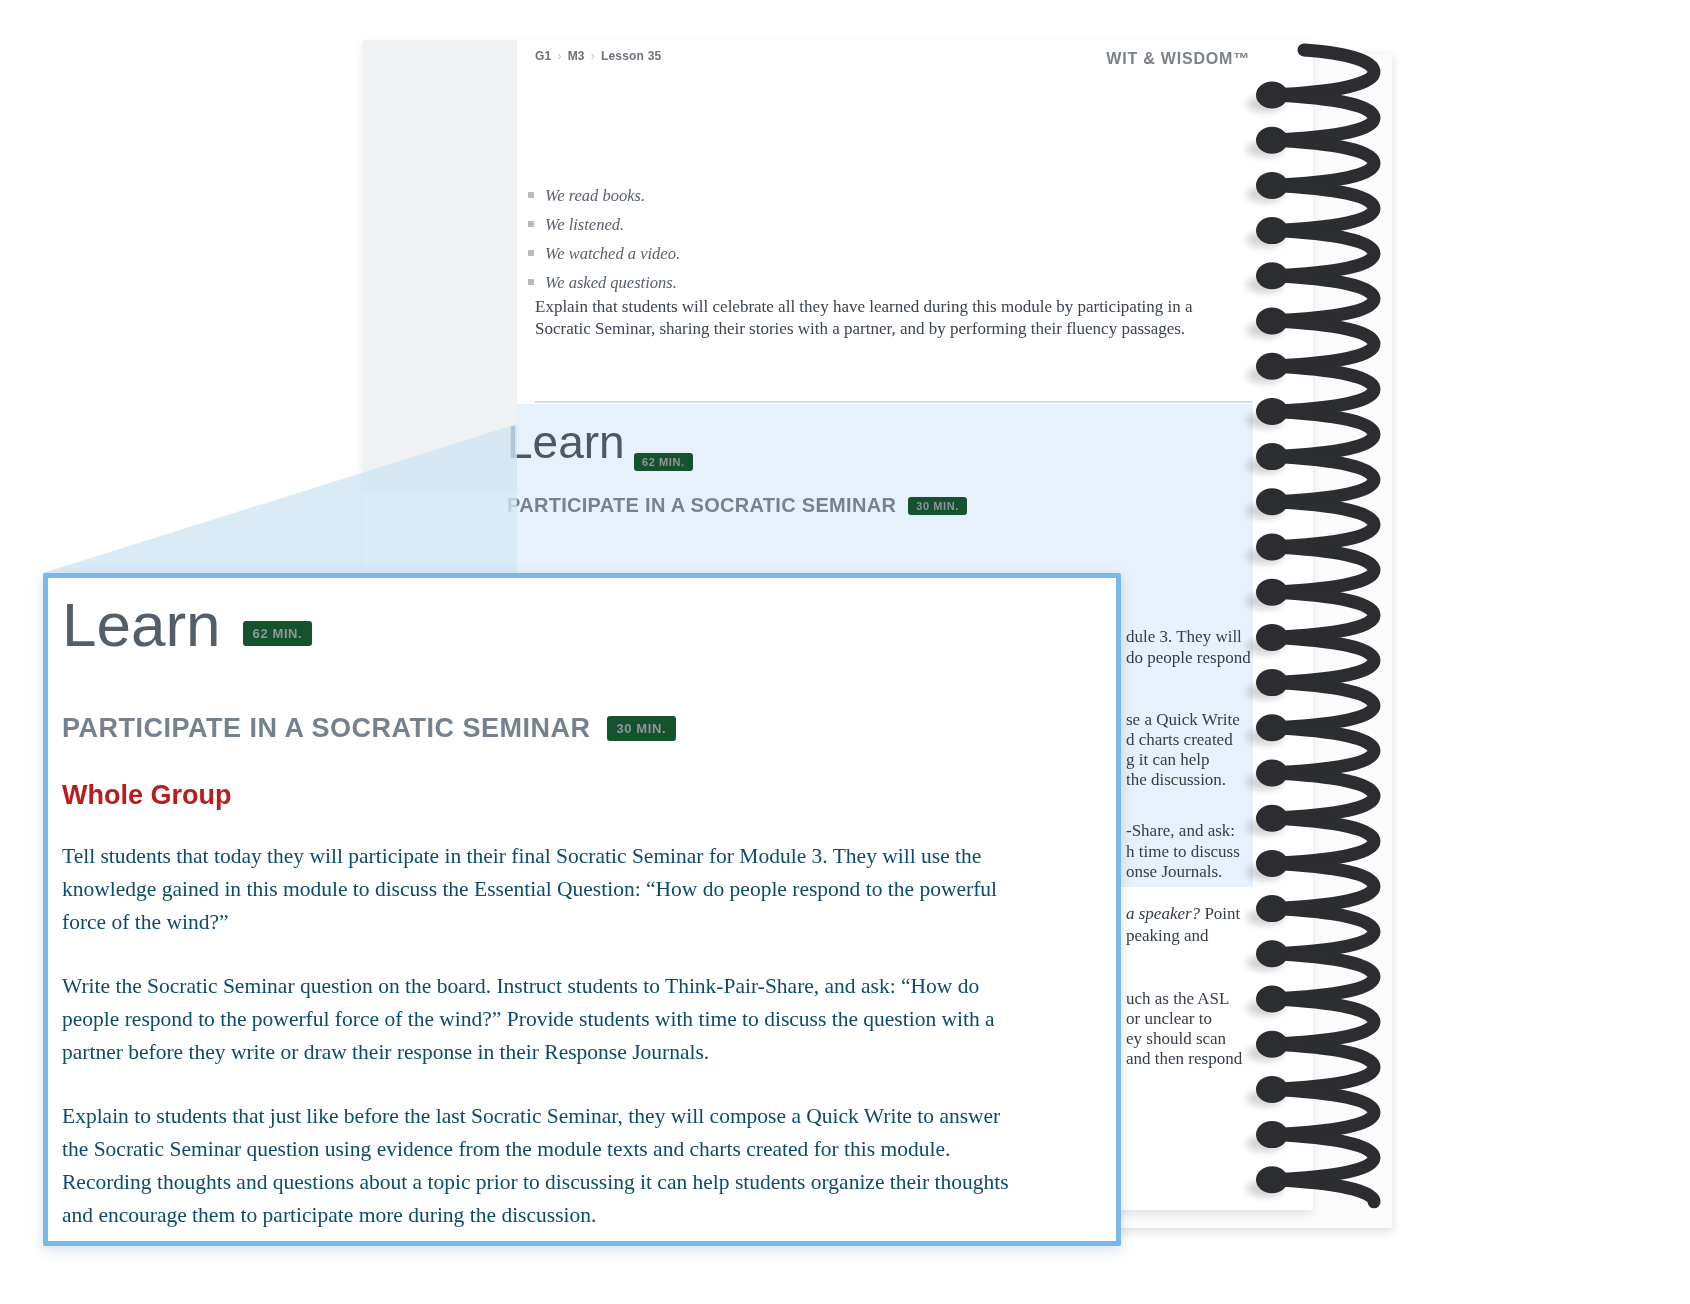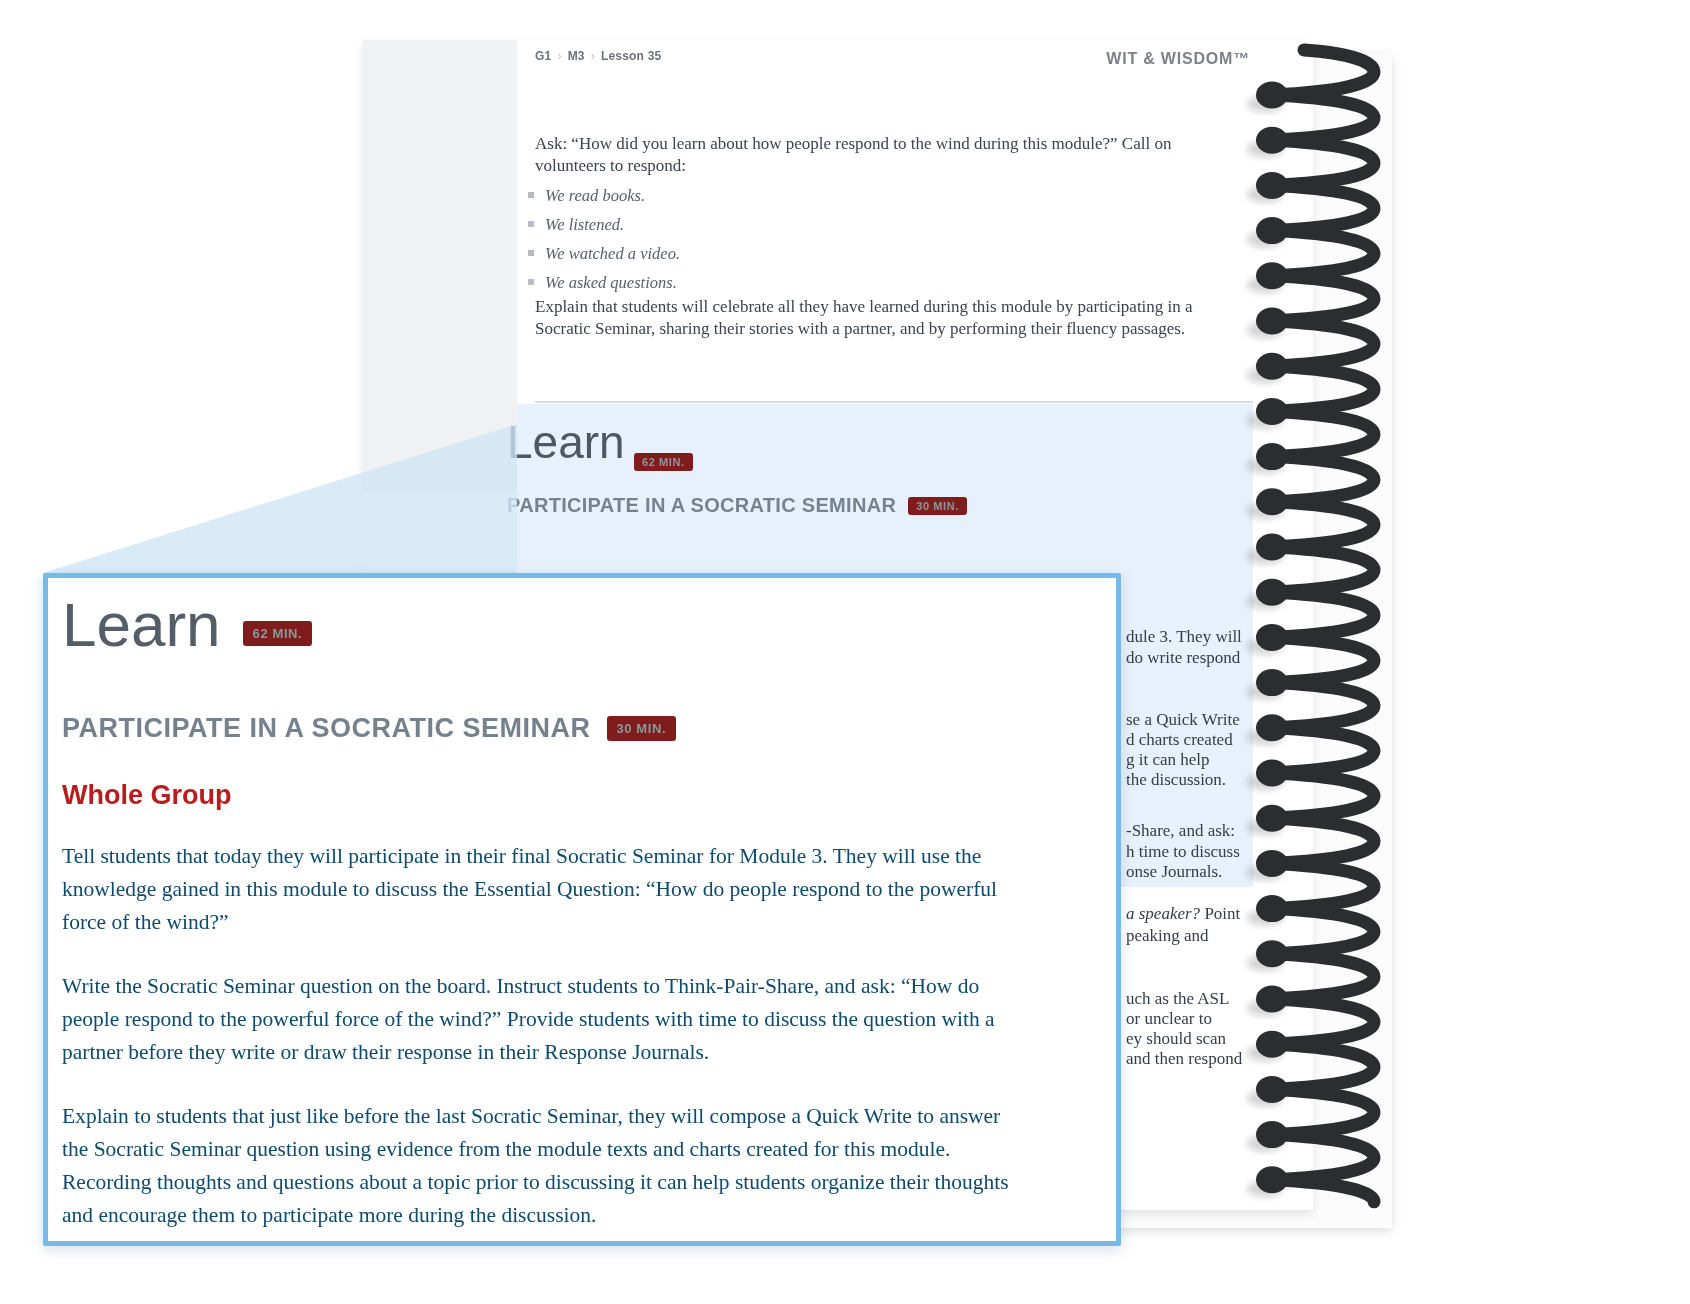--- a/index.html
+++ b/index.html
@@ -28,21 +28,21 @@
   .bullet-row{margin-bottom:9px;white-space:nowrap;}
   .bullet-sq{display:inline-block;width:6px;height:6px;background:#b6bcc3;margin-right:11px;
              vertical-align:3px;}
   .bullet-txt{font-family:"Liberation Serif",serif;font-style:italic;font-size:16.5px;color:#59616b;}
 
   
   .rule{left:535px;top:401px;width:718px;height:2px;background:#dadde0;z-index:4;}
   .learn-panel{left:517px;top:404px;width:736px;height:483px;background:#e7f1fb;z-index:4;}
   .sm-learn-title{left:507px;top:419px;font-size:46px;font-weight:400;color:#4d5863;
                   line-height:1;z-index:4;}
-  .badge{display:inline-block;background:#7f1d1d;border-radius:3px;color:#8f959c;
+  .badge{display:inline-block;background:#14532d;border-radius:3px;color:#8f959c;
          font-weight:700;letter-spacing:.6px;}
   .badge.sm{font-size:11px;padding:3px 8px;}
   .badge.md{font-size:13px;padding:5px 10px;}
   .sm-learn-badge{left:634px;top:452px;z-index:4;}
   .sm-activity{left:507px;top:494px;z-index:4;display:flex;align-items:center;gap:12px;}
   .sm-activity .h{font-size:20px;font-weight:700;letter-spacing:.3px;color:#76828f;}
 
   
   .frag{left:1126px;white-space:nowrap;font-family:"Liberation Serif",serif;font-size:17px;
         color:#343d49;z-index:4;line-height:19px;}
@@ -75,40 +75,39 @@
 
   <div class="abs back-page"></div>
   <div class="abs front-page"></div>
   <div class="abs gutter-strip"></div>
 
   <div class="abs breadcrumb">
     <span>G1</span><span class="sep">›</span><span>M3</span><span class="sep">›</span><span>Lesson 35</span>
   </div>
   <div class="abs brand">WIT &amp; WISDOM™</div>
 
-  <div class="abs para serif" style="top:133px;">Ask: “How did you learn about how people respond to the wind during this module?” Call on volunteers to respond:</div>
   <div class="abs para serif" style="top:296px;width:690px;">Explain that students will celebrate all they have learned during this module by participating in a Socratic Seminar, sharing their stories with a partner, and by performing their fluency passages.</div>
   <div class="abs bullets">
     <div class="bullet-row"><span class="bullet-sq"></span><span class="bullet-txt">We read books.</span></div>
     <div class="bullet-row"><span class="bullet-sq"></span><span class="bullet-txt">We listened.</span></div>
     <div class="bullet-row"><span class="bullet-sq"></span><span class="bullet-txt">We watched a video.</span></div>
     <div class="bullet-row"><span class="bullet-sq"></span><span class="bullet-txt">We asked questions.</span></div>
   </div>
 
   <div class="abs rule"></div>
   <div class="abs learn-panel"></div>
   <div class="abs sm-learn-title">Learn</div>
   <div class="abs sm-learn-badge"><span class="badge sm">62 MIN.</span></div>
   <div class="abs sm-activity">
     <span class="h">PARTICIPATE IN A SOCRATIC SEMINAR</span>
     <span class="badge sm">30 MIN.</span>
   </div>
 
   <div class="abs frag" style="top:627px;">dule 3. They will</div>
-  <div class="abs frag" style="top:648px;">do write respond</div>
+  <div class="abs frag" style="top:648px;">do people respond</div>
   <div class="abs frag" style="top:710px;">se a Quick Write</div>
   <div class="abs frag" style="top:730px;">d charts created</div>
   <div class="abs frag" style="top:750px;">g it can help</div>
   <div class="abs frag" style="top:770px;">the discussion.</div>
   <div class="abs frag" style="top:821px;">-Share, and ask:</div>
   <div class="abs frag" style="top:842px;">h time to discuss</div>
   <div class="abs frag" style="top:862px;">onse Journals.</div>
 
   <div class="abs frag" style="top:904px;"><span class="it">a speaker?</span><span> Point</span></div>
   <div class="abs frag" style="top:926px;">peaking and</div>

